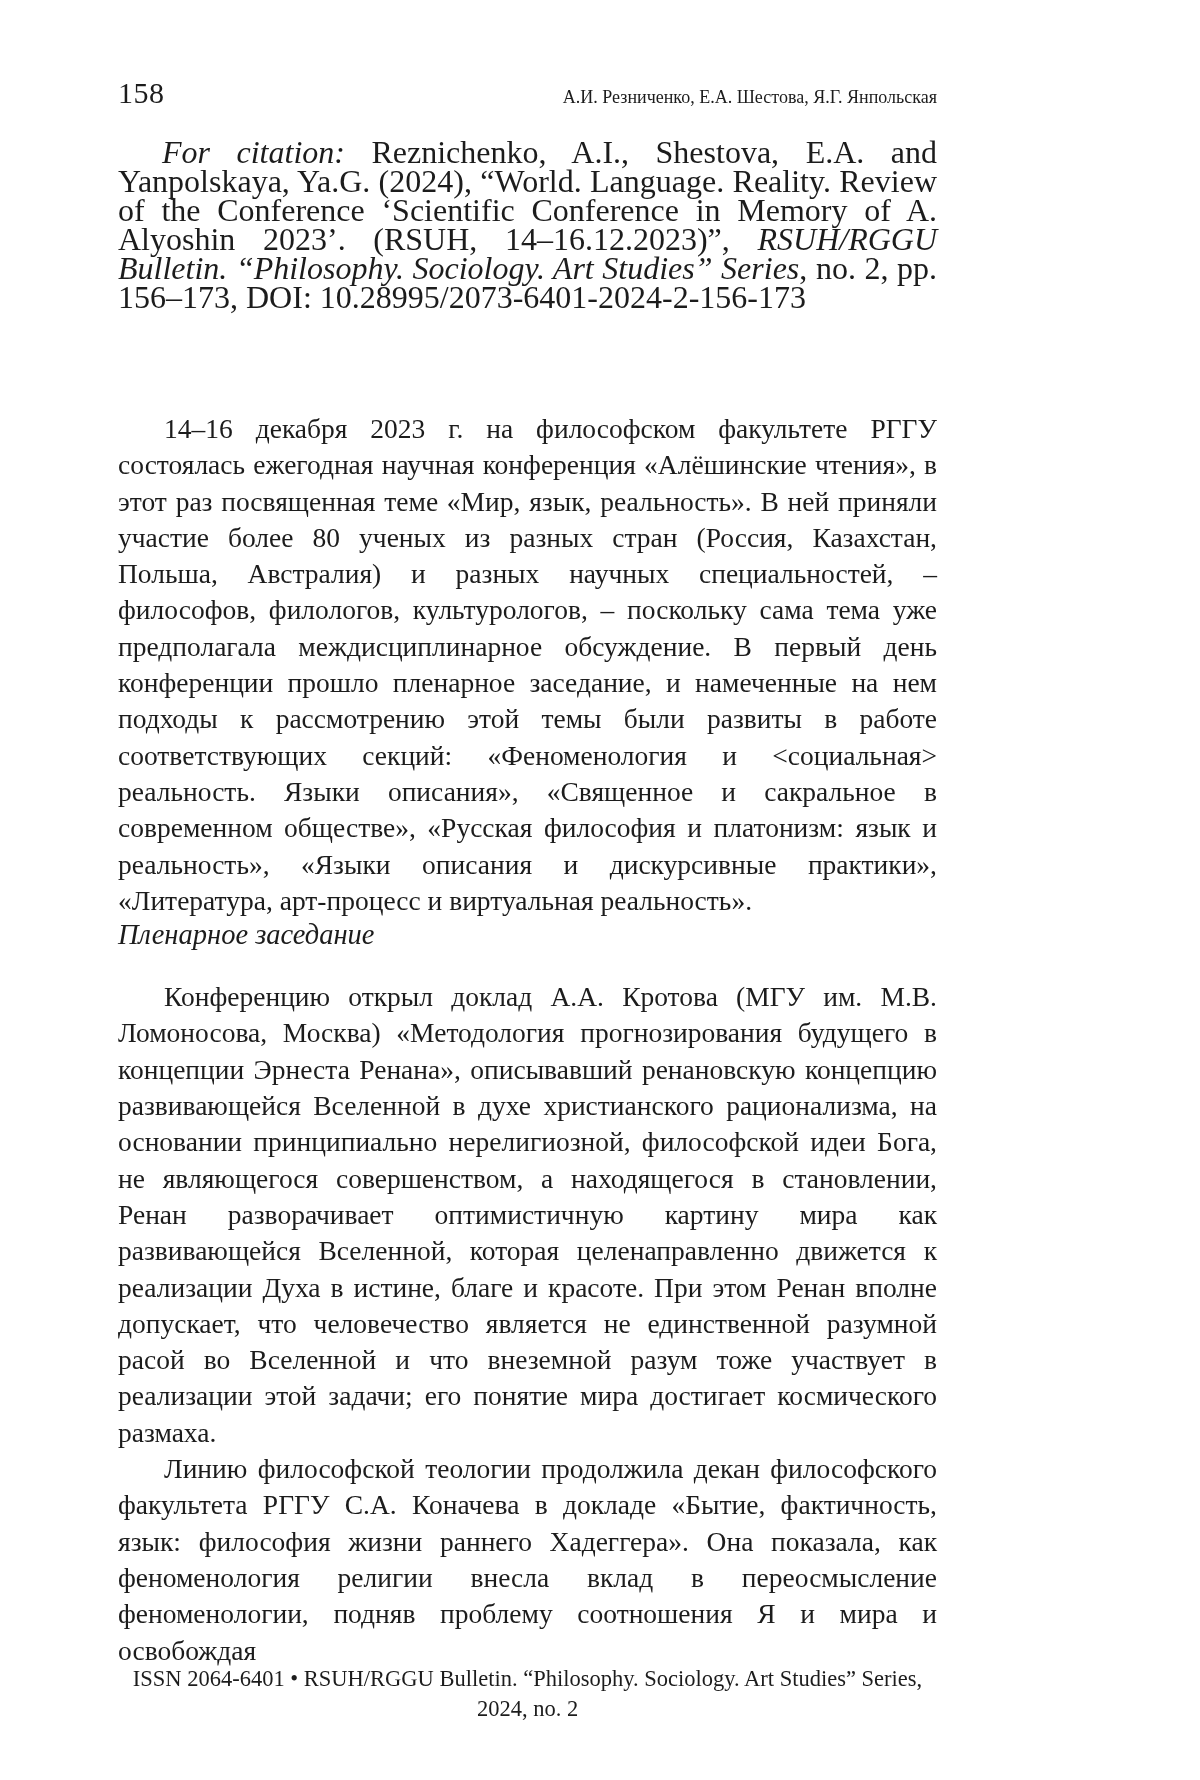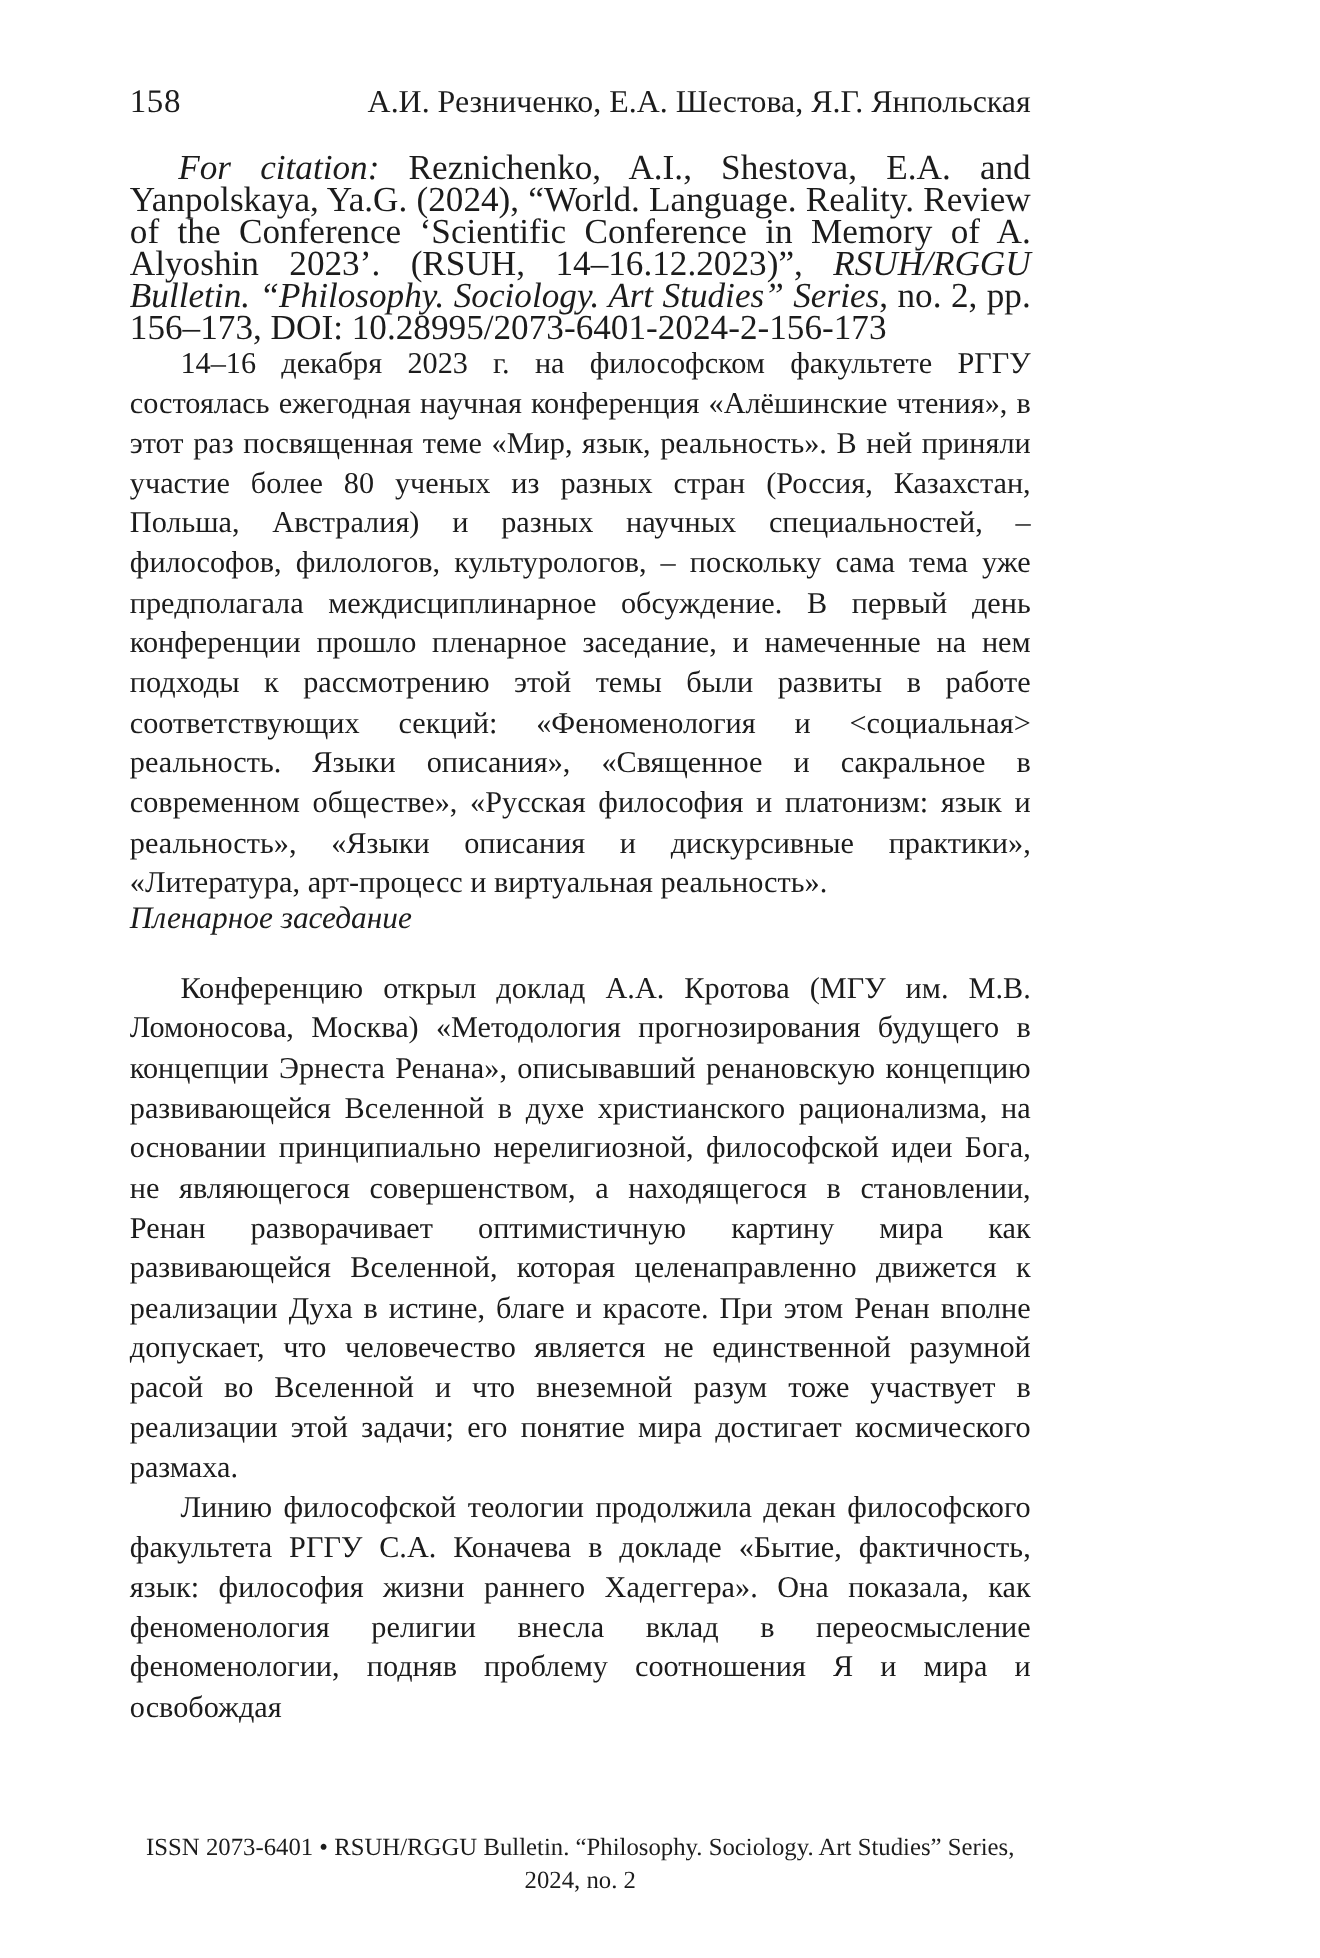--- a/index.html
+++ b/index.html
@@ -15,36 +15,36 @@
     position: relative;
     width: 1200px; height: 1592px;
     padding: 76px 263px 0 118px;
   }
   .running-head {
     display: flex;
     justify-content: space-between;
     align-items: baseline;
   }
   .page-num { font-size: 30px; letter-spacing: 0.5px; }
-  .authors { font-size: 29px; }
+  .authors { font-size: 18px; }
   .citation {
     margin-top: 28px;
     font-size: 32px;
     line-height: 29px;
     text-align: justify;
     text-indent: 44px;
   }
   .citation em, .section-heading { font-style: italic; }
   .para {
     font-size: 27.5px;
     line-height: 36.3px;
     text-align: justify;
     text-indent: 46px;
   }
-  .para-1 { }
+  .para-1 { margin-top: 99px; }
   .section-heading {
     font-size: 28.5px;
     font-weight: normal;
   }
   .para-2 { margin-top: 28px; }
   .para-3 { margin-top: 0; }
   .page-footer {
     position: absolute;
     left: 118px;
     top: 1664px;
@@ -72,17 +72,17 @@
     <p class="para para-1">14–16 декабря 2023 г. на философском факультете РГГУ состоялась ежегодная научная конференция «Алёшинские чтения», в этот раз посвященная теме «Мир, язык, реальность». В ней приняли участие более 80 ученых из разных стран (Россия, Казахстан, Польша, Австралия) и разных научных специальностей, – философов, филологов, культурологов, – поскольку сама тема уже предполагала междисциплинарное обсуждение. В первый день конференции прошло пленарное заседание, и намеченные на нем подходы к рассмотрению этой темы были развиты в работе соответствующих секций: «Феноменология и &lt;социальная&gt; реальность. Языки описания», «Священное и сакральное в современном обществе», «Русская философия и платонизм: язык и реальность», «Языки описания и дискурсивные практики», «Литература, арт-процесс и виртуальная реальность».</p>
 
     <h2 class="section-heading">Пленарное заседание</h2>
 
     <p class="para para-2">Конференцию открыл доклад А.А. Кротова (МГУ им. М.В. Ломоносова, Москва) «Методология прогнозирования будущего в концепции Эрнеста Ренана», описывавший ренановскую концепцию развивающейся Вселенной в духе христианского рационализма, на основании принципиально нерелигиозной, философской идеи Бога, не являющегося совершенством, а находящегося в становлении, Ренан разворачивает оптимистичную картину мира как развивающейся Вселенной, которая целенаправленно движется к реализации Духа в истине, благе и красоте. При этом Ренан вполне допускает, что человечество является не единственной разумной расой во Вселенной и что внеземной разум тоже участвует в реализации этой задачи; его понятие мира достигает космического размаха.</p>
 
     <p class="para para-3">Линию философской теологии продолжила декан философского факультета РГГУ С.А. Коначева в докладе «Бытие, фактичность, язык: философия жизни раннего Хадеггера». Она показала, как феноменология религии внесла вклад в переосмысление феноменологии, подняв проблему соотношения Я и мира и освобождая</p>
   </section>
 
   <footer class="page-footer">
-    <div>ISSN 2073-6401 • RSUH/RGGU Bulletin. “Philosophy. Sociology. Art Studies” Series,</div>
+    <div>ISSN 2064-6401 • RSUH/RGGU Bulletin. “Philosophy. Sociology. Art Studies” Series,</div>
     <div>2024, no. 2</div>
   </footer>
 
 </div>
 
 </body></html>

